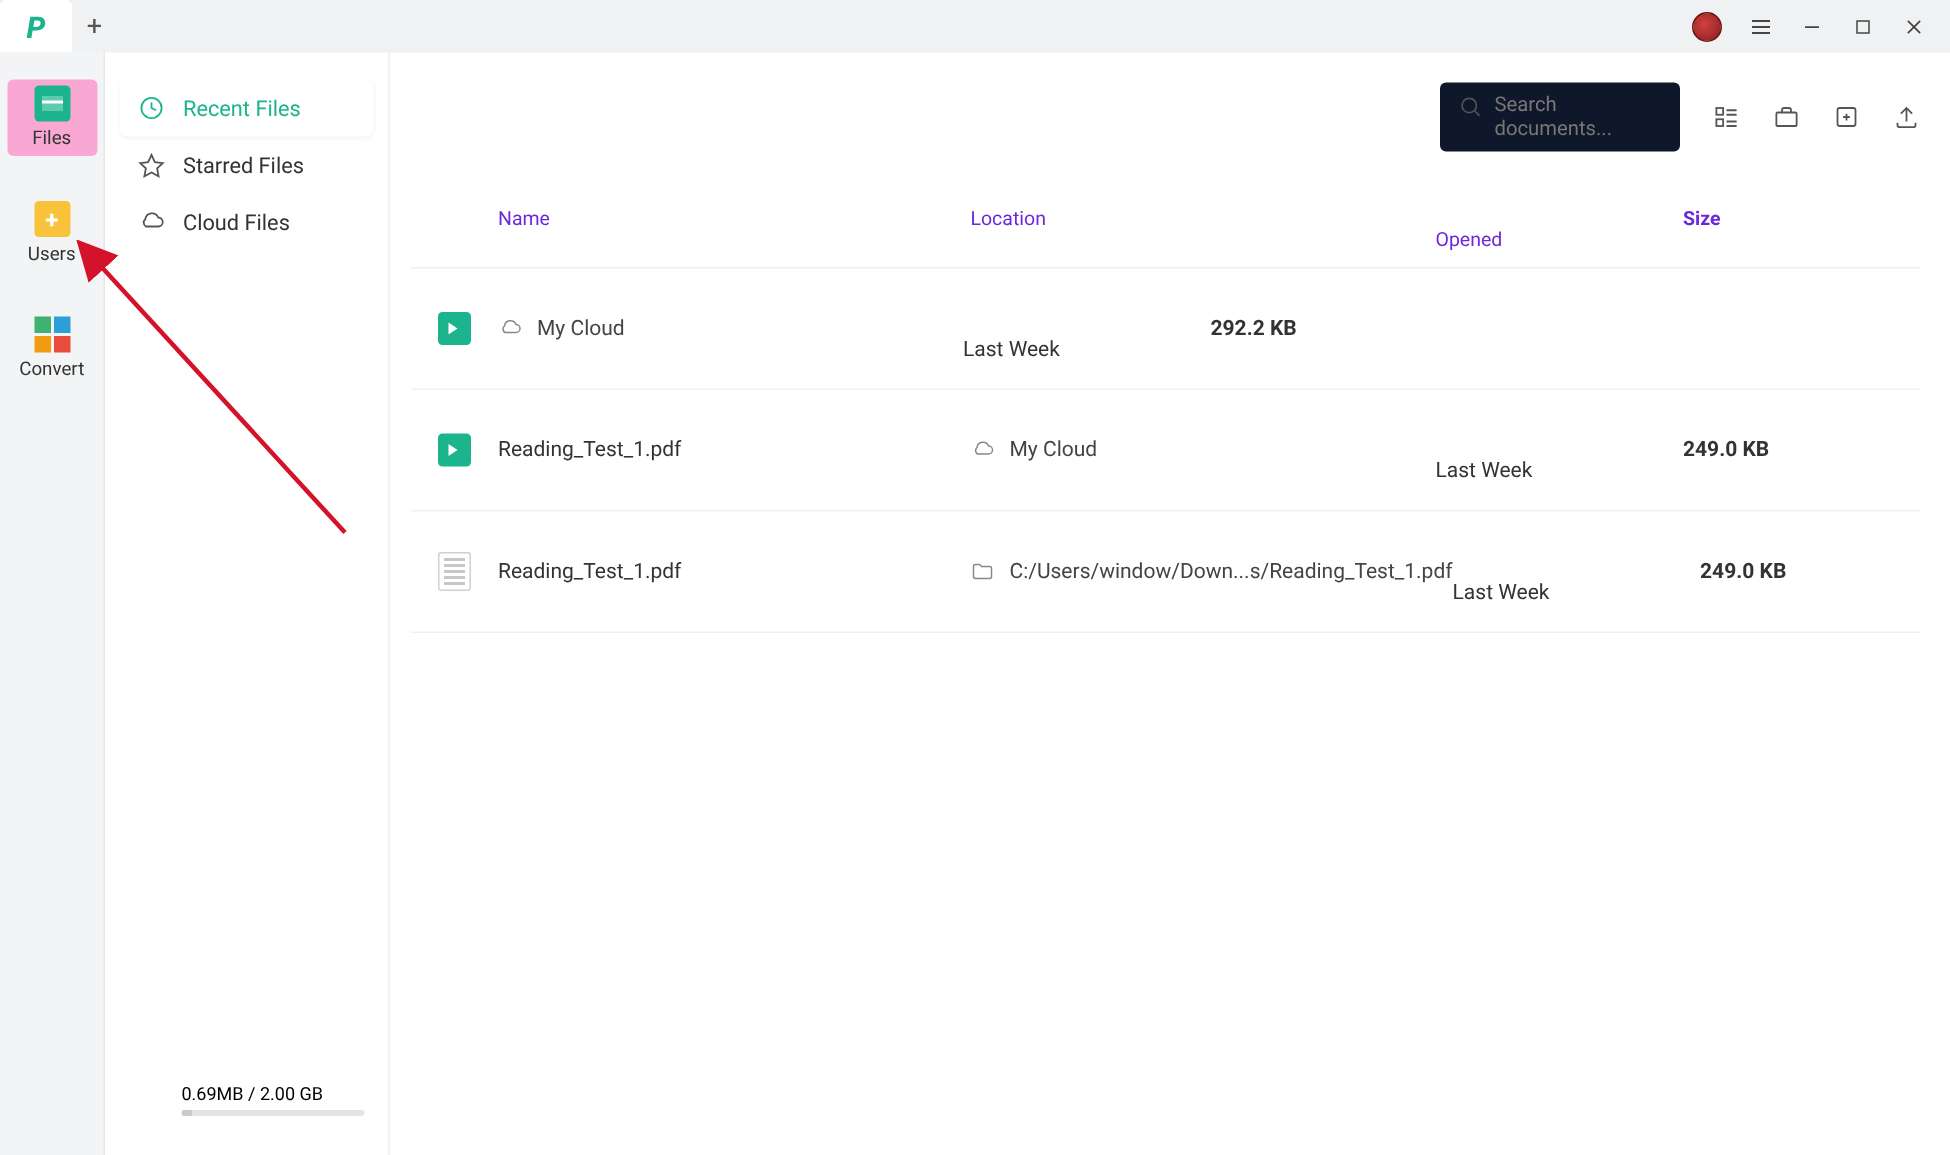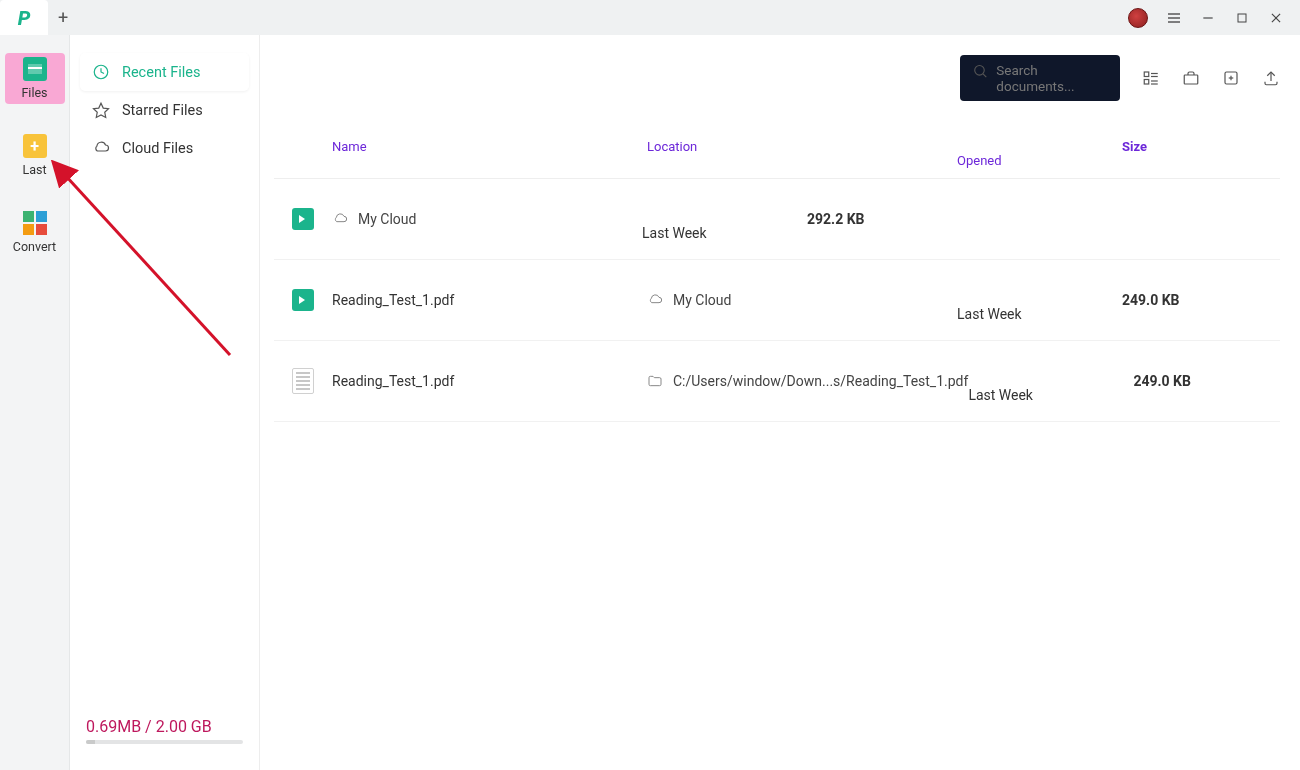--- a/index.html
+++ b/index.html
@@ -37,21 +37,21 @@
   .convert-ic span:nth-child(1){background:#3cb371;} .convert-ic span:nth-child(2){background:#2c9fd6;}
   .convert-ic span:nth-child(3){background:#f39c12;} .convert-ic span:nth-child(4){background:#e74c3c;}
   .sidenav {
     width: 190px; border-right: 1px solid #ededed; padding: 18px 10px; position:relative;
     display:flex; flex-direction:column; justify-content:space-between;
   }
   .sn-item { display:flex; align-items:center; gap:12px; padding:10px 12px; border-radius:5px; color:#333; cursor:pointer; font-size:14.5px;}
   .sn-item.active { background:#fff; box-shadow:0 1px 3px rgba(0,0,0,0.06); color:#1bb48c; }
   .sn-item.active .sn-svg { stroke:#1bb48c; }
   .sn-svg { width:18px; height:18px; stroke:#555; stroke-width:1.6; fill:none; }
-  .storage { font-size:16px; color:#be185d; padding:0 6px 8px; }
+  .storage { font-size:12px; color:#000000; padding:0 6px 8px;margin-left:35px; }
   .storage-bar { height:4px; background:#e3e4e5; border-radius:2px; margin-top:4px; overflow:hidden; }
   .storage-fill{ height:100%; background:#c9caca; width:6%; }
   .main { flex:1; display:flex; flex-direction:column; }
   .toolbar { display:flex; justify-content:flex-end; align-items:center; gap:22px; padding:20px 20px 12px; }
   .search {
     display:flex; gap:8px; background:#0f172a; border-radius:4px;
     padding:7px 12px; width:160px; color:#777; font-size:13.5px;
   }
   .tool-svg { width:18px; height:18px; stroke:#555; stroke-width:1.6; fill:none; cursor:pointer; }
   .table { padding: 2px 20px 0 14px; }
@@ -118,21 +118,21 @@
       <div class="lb-icon files-ic">
         <svg width="14" height="10" viewBox="0 0 14 10">
             <rect x="0" y="0" width="14" height="10" fill="#fff" opacity="0.3"></rect>
             <rect x="0" y="3" width="14" height="2" fill="#fff"></rect>
           </svg>
       </div>
       <span class="lb-label">Files</span>
     </div>
     <div class="lb-item">
       <div class="lb-icon open-ic">+</div>
-      <span class="lb-label">Last</span>
+      <span class="lb-label">Users</span>
     </div>
     <div class="lb-item">
       <div class="lb-icon convert-ic">
           <span></span>
           <span></span>
           <span></span>
           <span></span>
         </div>
       <span class="lb-label">Convert</span>
     </div>

